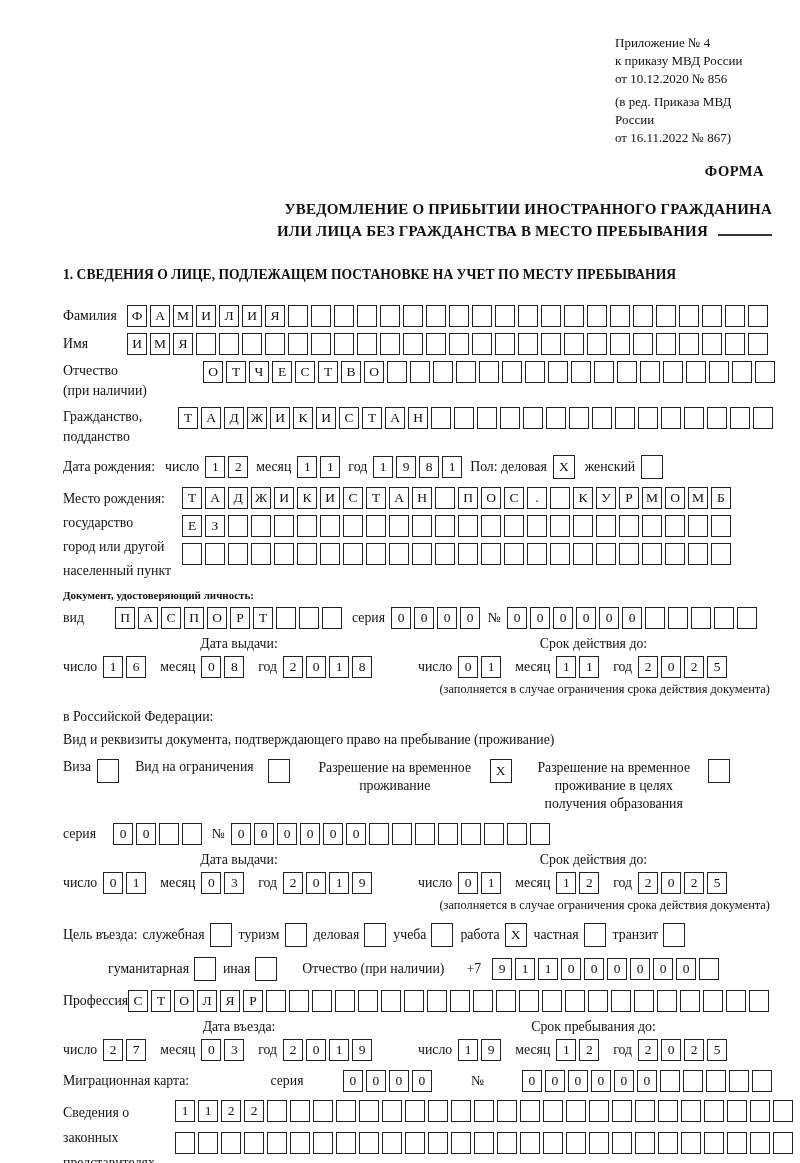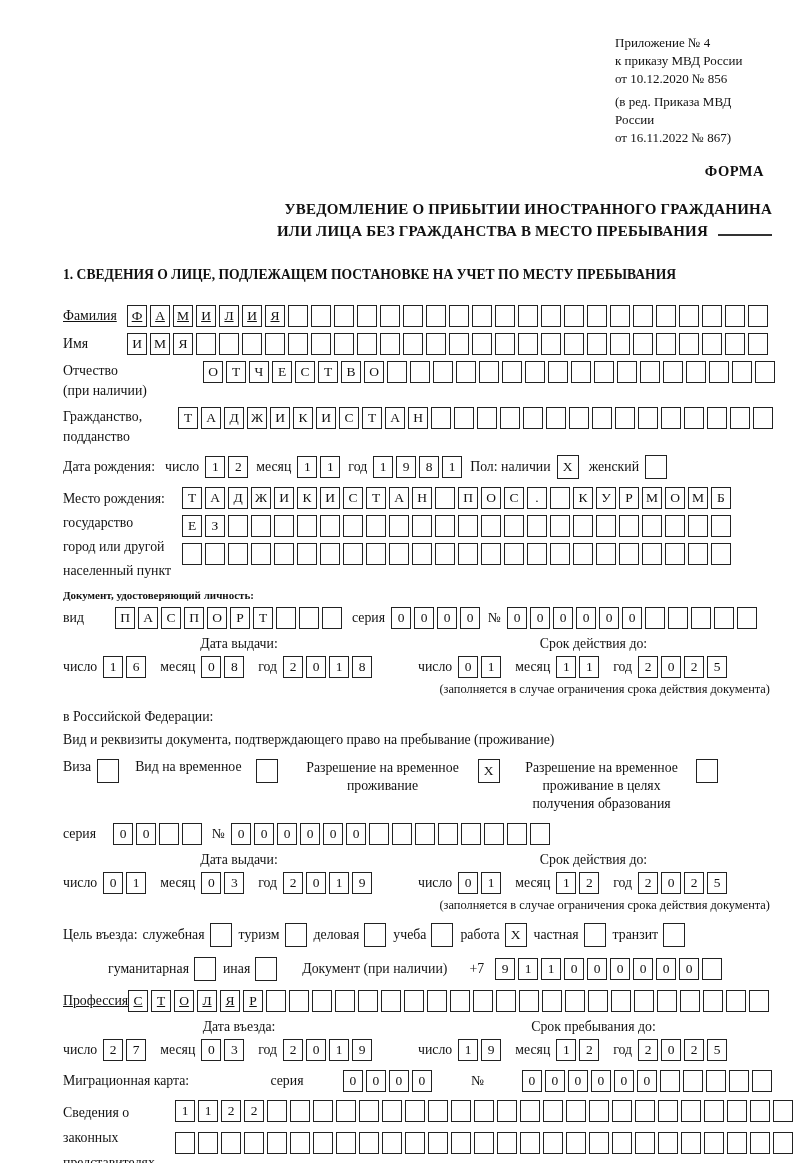--- a/index.html
+++ b/index.html
@@ -79,21 +79,21 @@
 
   <div class="title">
     <div>УВЕДОМЛЕНИЕ О ПРИБЫТИИ ИНОСТРАННОГО ГРАЖДАНИНА</div>
     <div>
       <span>ИЛИ ЛИЦА БЕЗ ГРАЖДАНСТВА В МЕСТО ПРЕБЫВАНИЯ</span><span class="blank-line"></span>
     </div>
   </div>
 
   <div class="sec-heading">1. СВЕДЕНИЯ О ЛИЦЕ, ПОДЛЕЖАЩЕМ ПОСТАНОВКЕ НА УЧЕТ ПО МЕСТУ ПРЕБЫВАНИЯ</div>
 
-  <div class="row" style="margin-top:22px;text-decoration:underline;">
+  <div class="row" style="margin-top:22px;">
     <span class="lbl w64">Фамилия</span>
     <span class="cells">
         <span class="cell">Ф</span>
         <span class="cell">А</span>
         <span class="cell">М</span>
         <span class="cell">И</span>
         <span class="cell">Л</span>
         <span class="cell">И</span>
         <span class="cell">Я</span>
         <span class="cell"></span>
@@ -235,21 +235,21 @@
         <span class="cell">1</span>
         <span class="cell">1</span>
       </span>
     <span class="lbl ml8 mr6">год</span>
     <span class="cells">
         <span class="cell">1</span>
         <span class="cell">9</span>
         <span class="cell">8</span>
         <span class="cell">1</span>
       </span>
-    <span class="lbl ml8 mr6">Пол: наличии</span>
+    <span class="lbl ml8 mr6">Пол: деловая</span>
     <span class="cells cb">
         <span class="cell">X</span>
       </span>
     <span class="lbl ml10 mr6">женский</span>
     <span class="cells cb">
         <span class="cell"></span>
       </span>
   </div>
 
   <div class="row top" style="margin-top:8px;">
@@ -431,21 +431,21 @@
   <div class="plain">
     <div>в Российской Федерации:</div>
     <div>Вид и реквизиты документа, подтверждающего право на пребывание (проживание)</div>
   </div>
 
   <div class="checkbox-row">
     <span class="lbl">Виза</span>
     <span class="cells cb cbx">
         <span class="cell"></span>
       </span>
-    <span class="lbl ml6">Вид на временное</span>
+    <span class="lbl ml6">Вид на ограничения</span>
     <span class="cells cb cbx" style="margin-left:14px;">
         <span class="cell"></span>
       </span>
     <span class="wrap-label ml6" style="width:178px;">
       <span style="display:block">Разрешение на временное</span>
       <span style="display:block">проживание</span>
     </span>
     <span class="cells cb cbx">
         <span class="cell">X</span>
       </span>
@@ -568,37 +568,37 @@
 
   <div class="purpose-row" style="margin-left:45px;">
     <span class="lbl">гуманитарная</span>
     <span class="cells cb">
         <span class="cell"></span>
       </span>
     <span class="lbl">иная</span>
     <span class="cells cb">
         <span class="cell"></span>
       </span>
-    <span class="lbl" style="margin-left:18px;">Документ (при наличии)</span>
+    <span class="lbl" style="margin-left:18px;">Отчество (при наличии)</span>
     <span class="lbl" style="margin-left:22px;margin-right:6px;">+7</span>
     <span class="cells">
         <span class="cell">9</span>
         <span class="cell">1</span>
         <span class="cell">1</span>
         <span class="cell">0</span>
         <span class="cell">0</span>
         <span class="cell">0</span>
         <span class="cell">0</span>
         <span class="cell">0</span>
         <span class="cell">0</span>
         <span class="cell"></span>
       </span>
   </div>
 
-  <div class="row" style="margin-top:9px;text-decoration:underline;">
+  <div class="row" style="margin-top:9px;">
     <span class="lbl w65">Профессия</span>
     <span class="cells">
         <span class="cell">С</span>
         <span class="cell">Т</span>
         <span class="cell">О</span>
         <span class="cell">Л</span>
         <span class="cell">Я</span>
         <span class="cell">Р</span>
         <span class="cell"></span>
         <span class="cell"></span>

